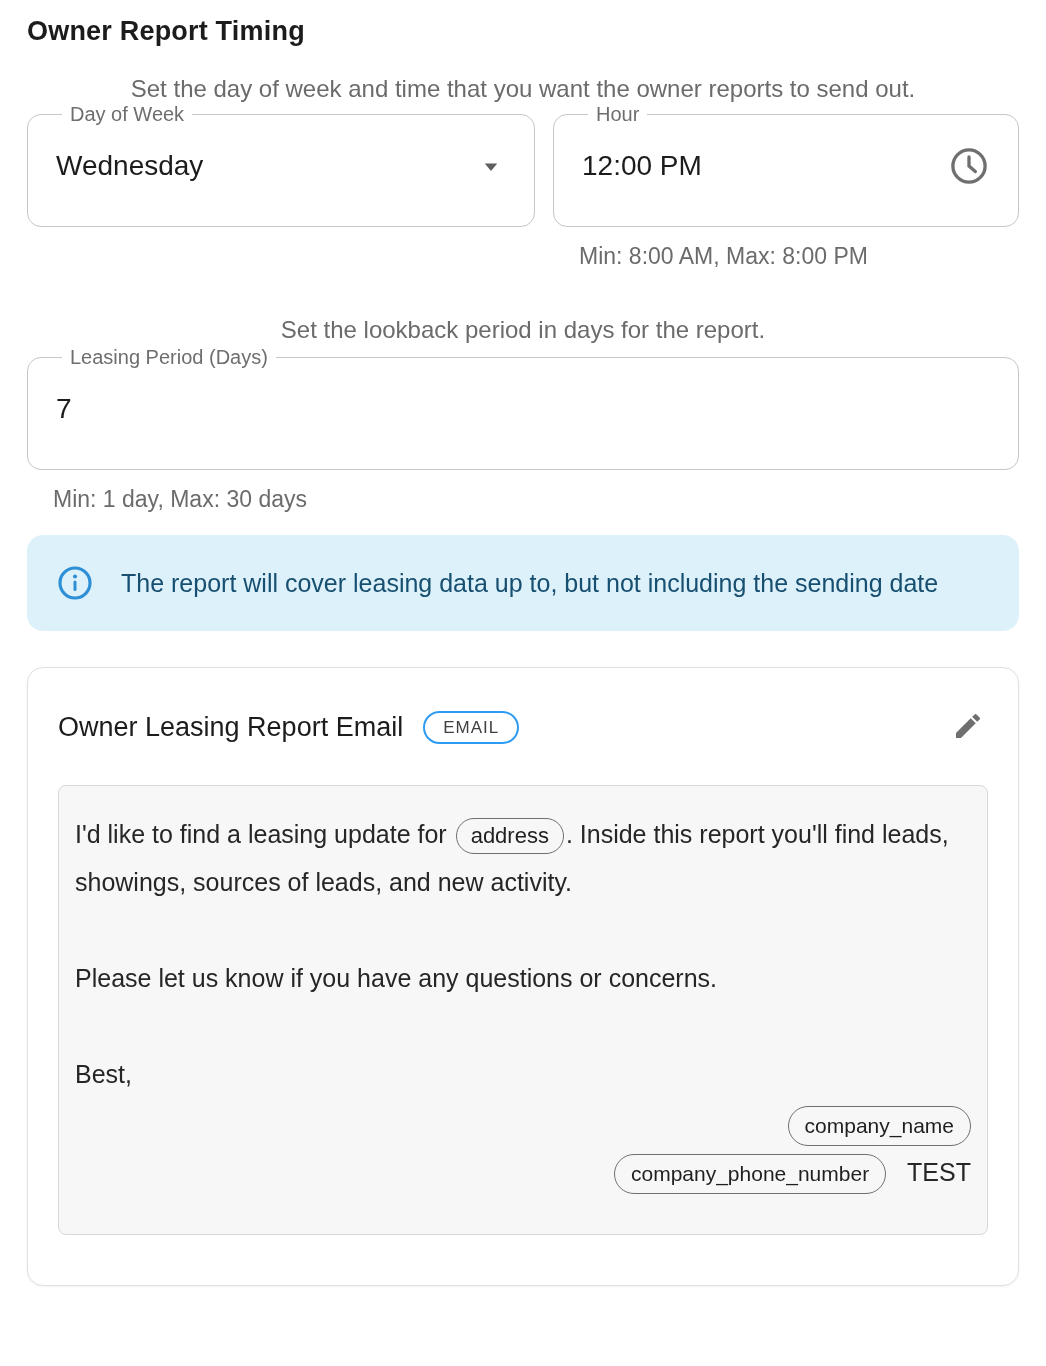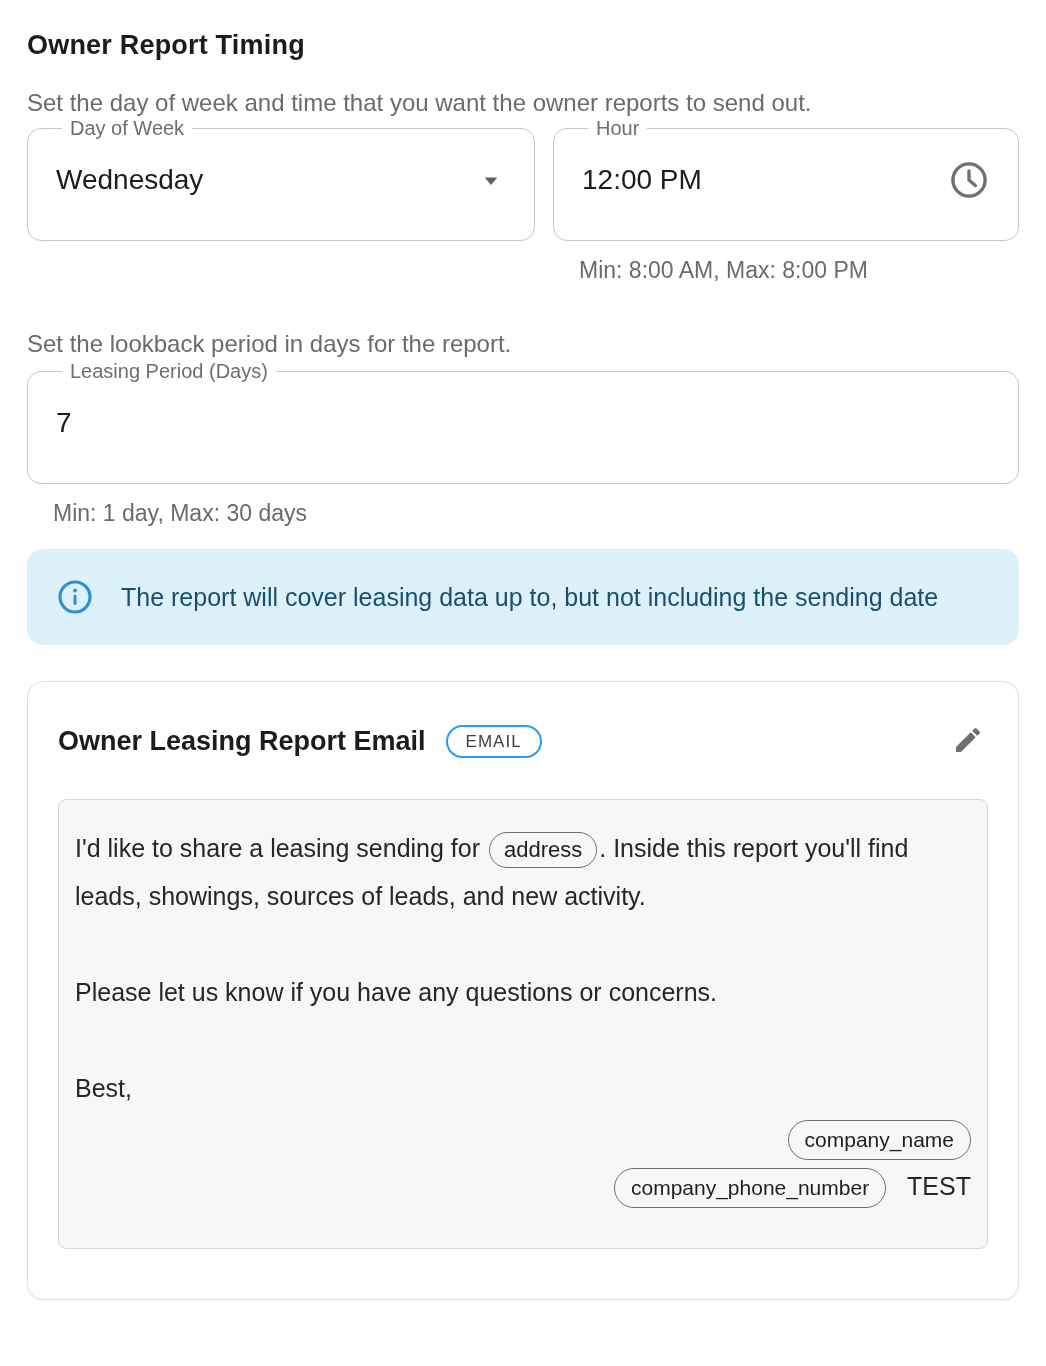--- a/index.html
+++ b/index.html
@@ -4,32 +4,33 @@
 <style>
   * { box-sizing: border-box; margin: 0; padding: 0; }
   html, body { background: #ffffff; }
   body {
     width: 1046px;
     min-height: 1366px;
     font-family: "Liberation Sans", sans-serif;
     color: #1f1f1f;
     position: relative;
   }
-  .page { padding: 30px 27px 40px; }
+  .page { padding: 16px 27px 40px; }
 
   h1.page-title {
     font-size: 27px;
     font-weight: 700;
     color: #1c1c1c;
     letter-spacing: 0.2px;
   }
   p.subtitle {
     margin-top: 28px;
     font-size: 24px;
     color: #6b6b6b;
+    text-align: center;
   }
   p.section2 { margin-top: 46px; }
 
   .field-row {
     display: flex;
     gap: 18px;
   }
   .field-col { flex: 1; display: flex; flex-direction: column; }
   .field-row > fieldset.field { flex: 1; }
 
@@ -93,21 +94,21 @@
     box-shadow: 0 1px 3px rgba(0,0,0,0.05);
     background: #fff;
   }
   .card-header {
     display: flex;
     align-items: center;
     gap: 20px;
   }
   .card-title {
     font-size: 27px;
-    font-weight: 700;
+    font-weight: 400;
     color: #1c1c1c;
   }
   .badge {
     border: 2px solid #2e9bf2;
     color: #404040;
     border-radius: 999px;
     padding: 6px 18px;
     font-size: 17px;
     letter-spacing: 1px;
     font-weight: 400;
@@ -227,21 +228,21 @@
       <button class="edit-btn">
         <span>
           <svg width="32" height="32" viewBox="0 0 24 24">
             <path d="M3 17.25V21h3.75L17.81 9.94l-3.75-3.75L3 17.25zM20.71 7.04c.39-.39.39-1.02 0-1.41l-2.34-2.34a.9959.9959 0 0 0-1.41 0l-1.83 1.83 3.75 3.75 1.83-1.83z" fill="#6f6f6f"></path>
           </svg>
         </span>
       </button>
     </div>
 
     <div class="email-body">
-      <p><span>I'd like to share a leasing sending for </span><span class="chip inline">address</span><span>. Inside this report you'll find leads, showings, sources of leads, and new activity.</span></p>
+      <p><span>I'd like to find a leasing update for </span><span class="chip inline">address</span><span>. Inside this report you'll find leads, showings, sources of leads, and new activity.</span></p>
       <p>Please let us know if you have any questions or concerns.</p>
       <p class="signoff">Best,</p>
       <div class="chip-line">
         <span class="chip">company_name</span>
       </div>
       <div class="chip-line">
         <span class="chip">company_phone_number</span>
         <span class="trailing">TEST</span>
       </div>
     </div>

